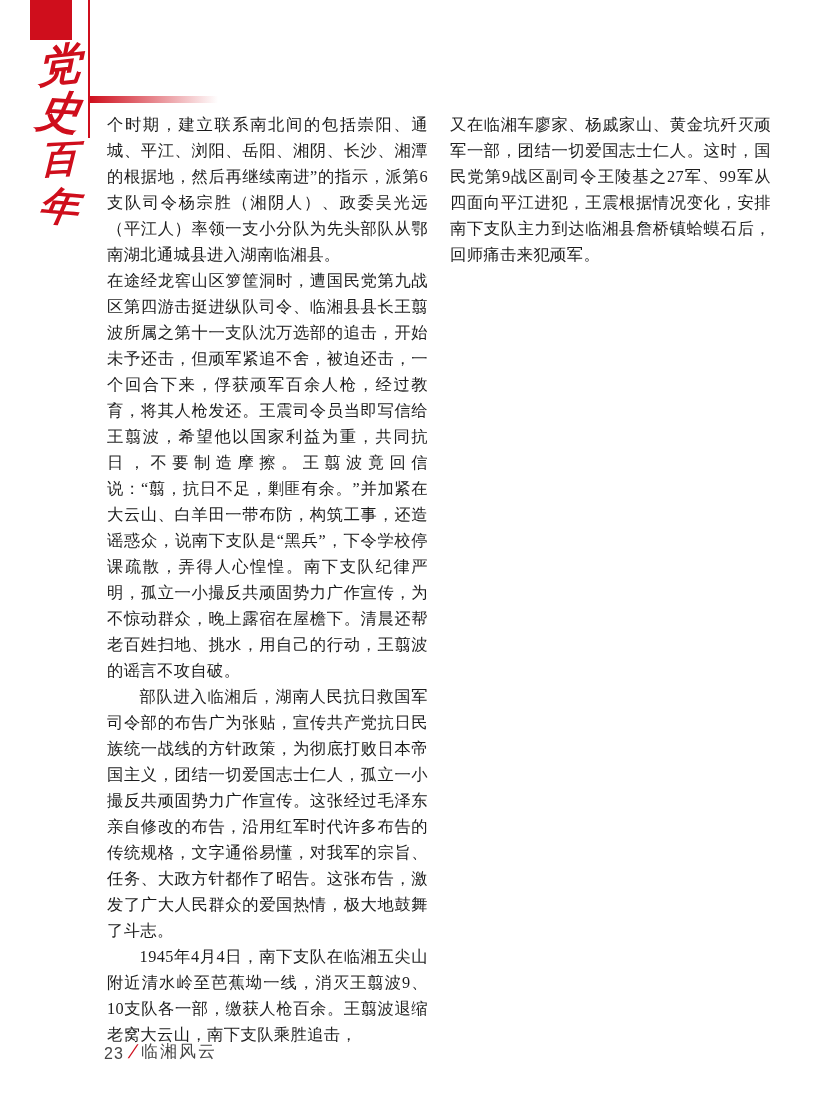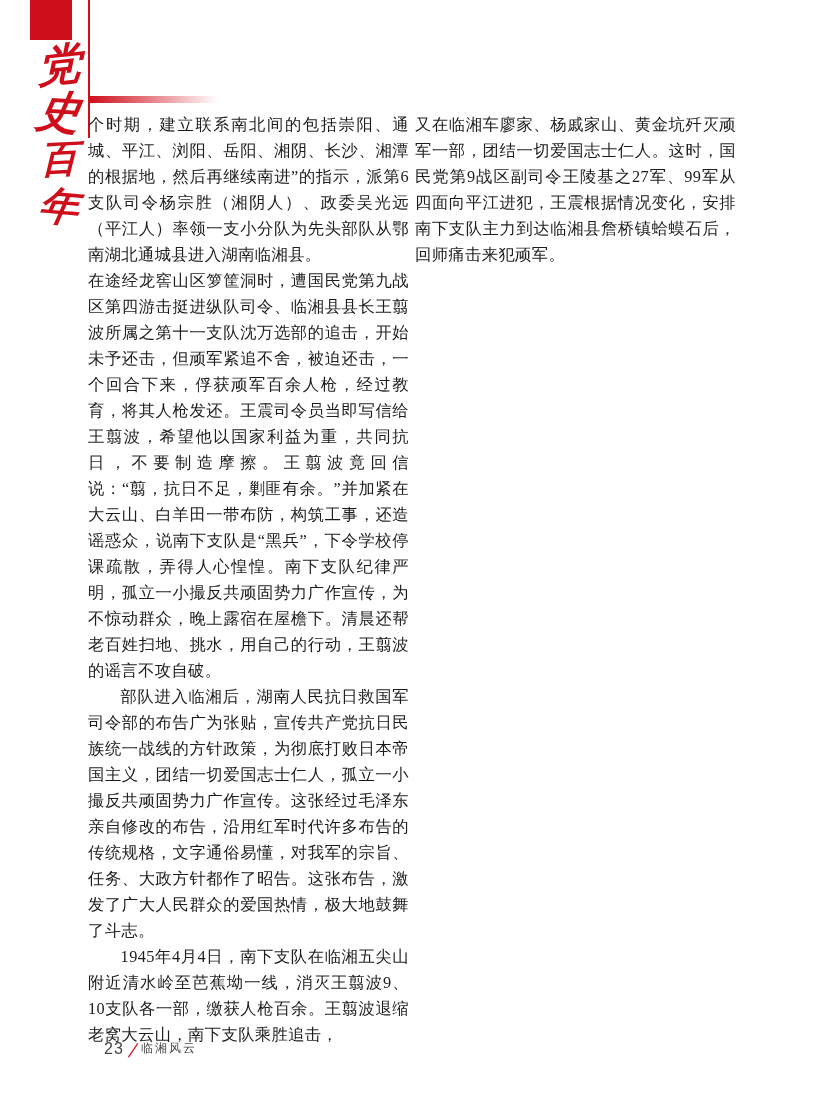--- a/index.html
+++ b/index.html
@@ -46,55 +46,55 @@
     font-size: 44px;
     line-height: 47px;
     transform: rotate(-6deg) skewX(-4deg);
   }
   .vertical-title .char:nth-child(2) { transform: rotate(4deg) skewX(-6deg); }
   .vertical-title .char:nth-child(3) { transform: rotate(-3deg) skewX(-3deg); font-size: 38px; }
   .vertical-title .char:nth-child(4) { transform: rotate(5deg) skewX(-5deg); font-size: 40px; }
 
   
   .content {
-    position: absolute; left: 88px; top: 112px;
+    position: absolute; left: 107px; top: 112px;
     width: 664px;
-    display: flex; gap: 6px;
+    display: flex; gap: 22px;
   }
   .col {
     width: 321px;
     font-size: 16.3px;
     line-height: 26px;
     letter-spacing: 0.4px;
     color: #1c1c1c;
     text-align: justify;
   }
   .col p { margin: 0; }
   .col p.indent { text-indent: 2em; }
 
   
   .footer {
     position: absolute; left: 104px; top: 1040px;
-    display: flex; align-items: flex-start; gap: 4px;
+    display: flex; align-items: flex-end; gap: 4px;
     font-family: "Liberation Sans", "DejaVu Sans", sans-serif;
     color: #454545;
   }
   .footer .page-num {
     font-size: 16px; letter-spacing: 1px;
   }
   .footer .sep {
     color: var(--accent);
     font-size: 19px;
     font-style: italic;
     transform: skewX(-12deg);
     display: inline-block;
     margin: 0 2px;
   }
   .footer .section {
-    font-size: 12px;
+    font-size: 17px;
     letter-spacing: 2px;
   }
 </style>
 </head>
 <body>
 
 <div class="page">
 
   <div class="brand-square"></div>
   <div class="accent-vline"></div>

